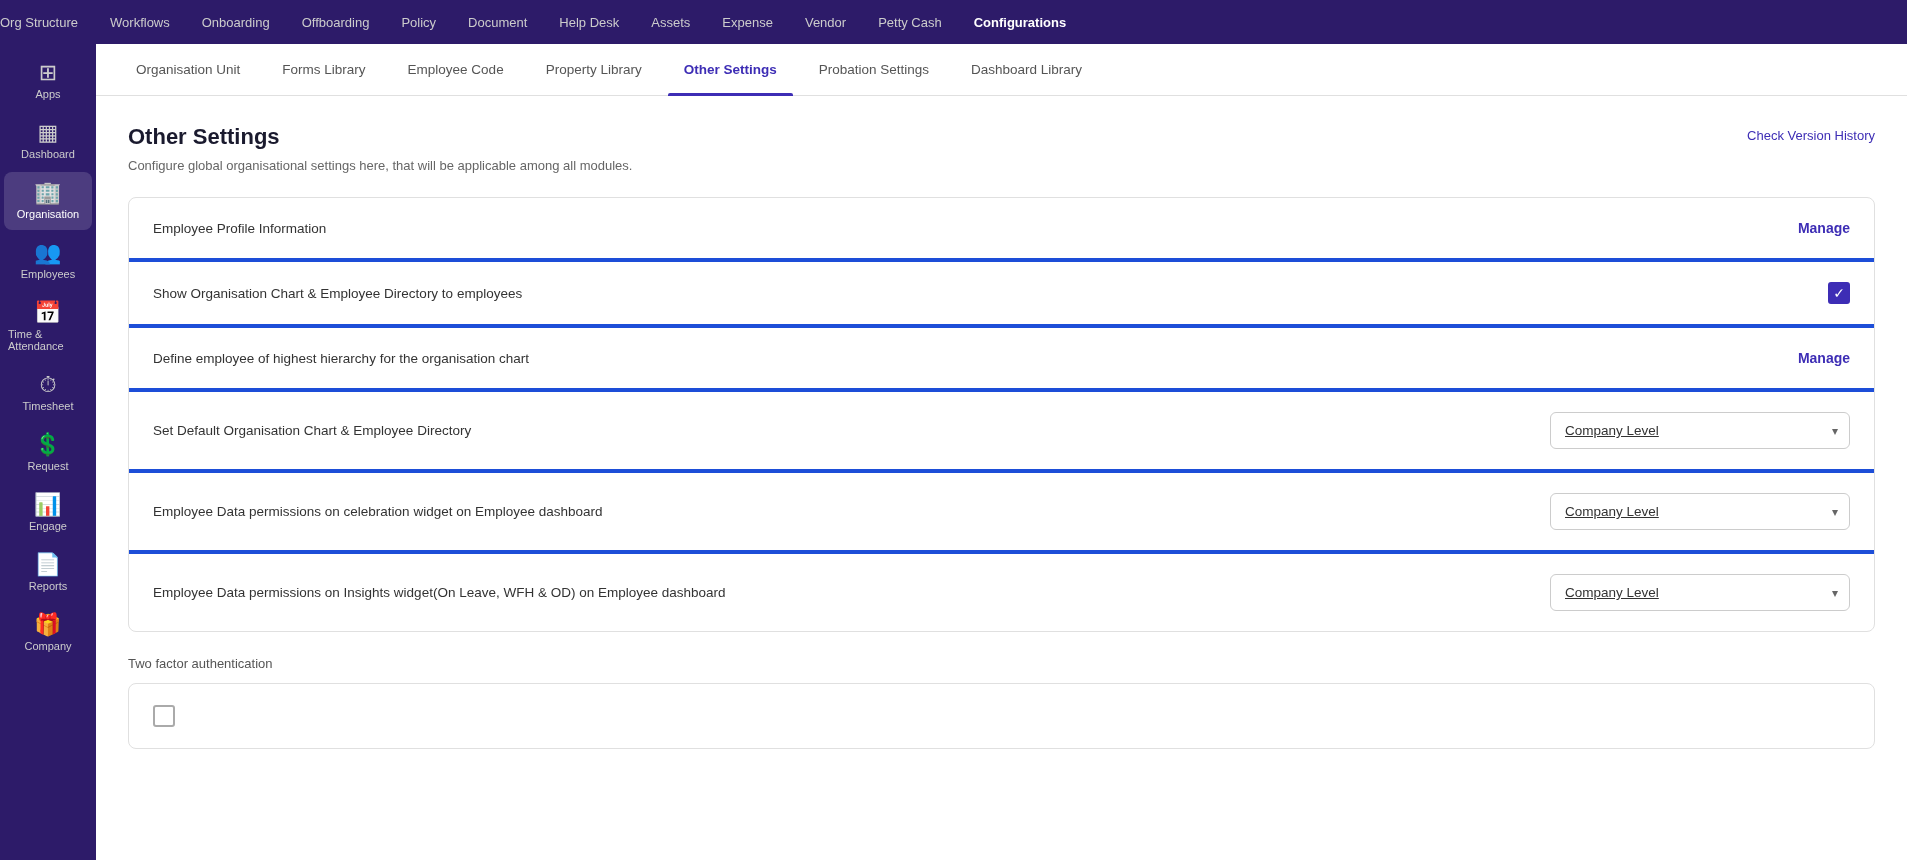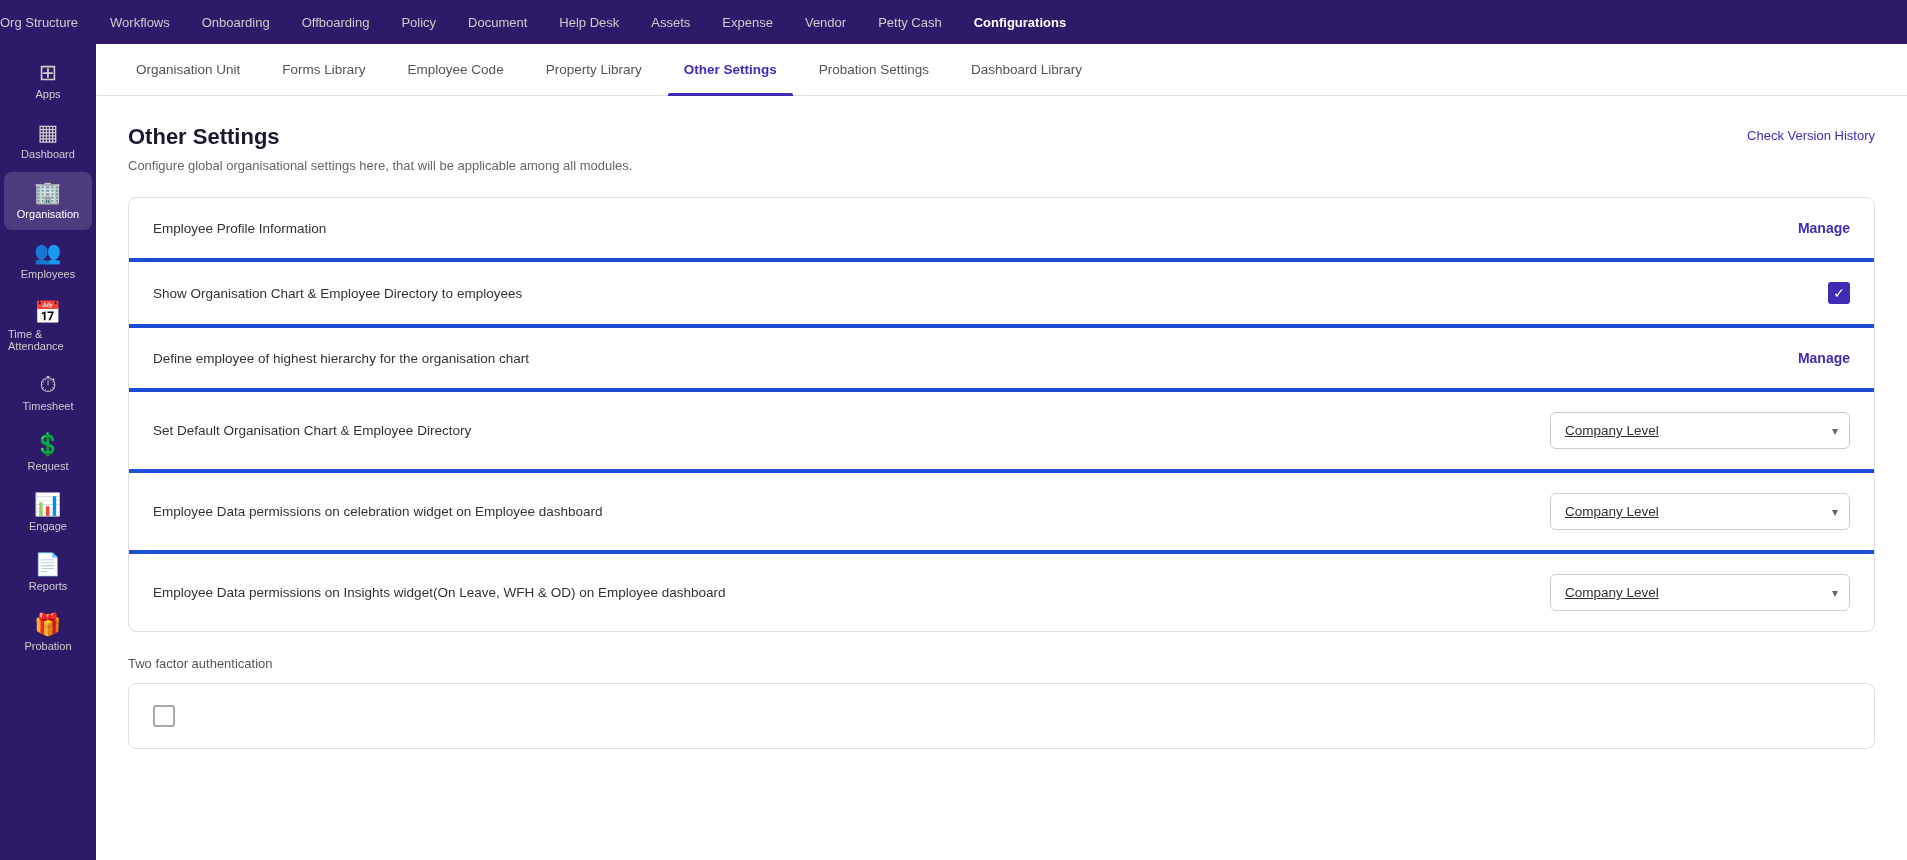--- a/index.html
+++ b/index.html
@@ -288,21 +288,21 @@
       <div class="sidebar-item">
         <span class="icon">📊</span>
         <span>Engage</span>
       </div>
       <div class="sidebar-item">
         <span class="icon">📄</span>
         <span>Reports</span>
       </div>
       <div class="sidebar-item">
         <span class="icon">🎁</span>
-        <span>Probation</span>
+        <span>Company</span>
       </div>
     </aside>
 
   <div class="content-area">
 
     <nav class="sub-nav">
     <div class="sub-nav-item">Organisation Unit</div>
         <div class="sub-nav-item">Forms Library</div>
         <div class="sub-nav-item">Employee Code</div>
         <div class="sub-nav-item">Property Library</div>

